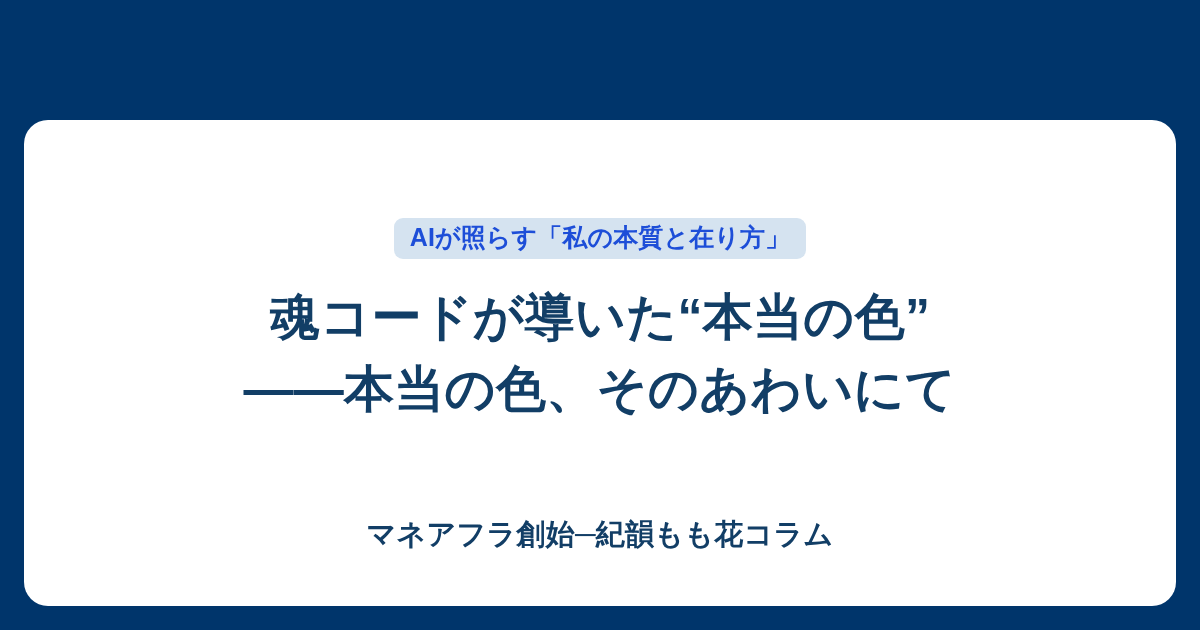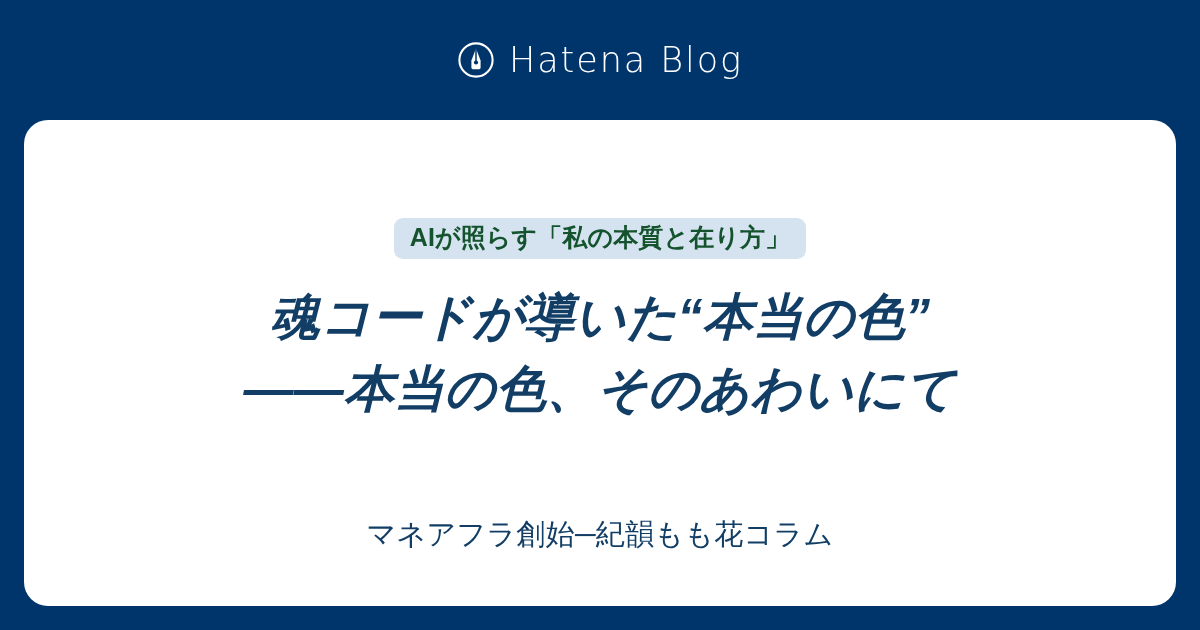--- a/index.html
+++ b/index.html
@@ -62,21 +62,21 @@
     box-sizing: border-box;
     display: flex;
     flex-direction: column;
     align-items: center;
   }
 
   
   .category-badge {
     margin-top: 98px;
     background: #d5e3f0;
-    color: #14532d;
+    color: #1d4ed8;
     font-size: 25px;
     font-weight: bold;
     line-height: 1;
     padding: 7px 16px 9px 16px;
     border-radius: 9px;
     letter-spacing: 0.005em;
     white-space: nowrap;
   }
 
   
@@ -84,58 +84,46 @@
     margin-top: 22px;
     width: 100%;
     text-align: center;
     color: #123e66;
     font-size: 50px;
     font-weight: bold;
     line-height: 1.44;
     letter-spacing: 0.005em;
     padding: 0 33px;
     box-sizing: border-box;
-    font-style: italic;
   }
   .entry-title .title-line {
     display: block;
     white-space: nowrap;
   }
 
   
   .blog-name {
     position: absolute;
     left: 0;
     right: 0;
     bottom: 54px;
     text-align: center;
     color: #123e66;
     font-size: 29px;
-    font-weight: normal;
+    font-weight: bold;
     line-height: 1.2;
     letter-spacing: 0.01em;
     white-space: nowrap;
   }
 </style>
 </head>
 <body>
 
 <div class="og-card">
 
-  <div class="brand-bar">
-    <span class="brand-logo-icon">
-      <svg viewBox="0 0 38 38" width="38" height="38" xmlns="http://www.w3.org/2000/svg" aria-hidden="true">
-        <circle cx="19" cy="19" r="16.6" fill="none" stroke="#ffffff" stroke-width="2.1"></circle>
-        <path d="M19 7.6 L23.6 19.4 L23.6 26.6 Q23.6 28.3 22.2 28.3 L15.8 28.3 Q14.4 28.3 14.4 26.6 L14.4 19.4 Z" fill="#ffffff"></path>
-        <path d="M19 7.6 L19 22.2" stroke="#00356b" stroke-width="1.5" fill="none"></path>
-        <circle cx="19" cy="21.5" r="2.1" fill="#00356b"></circle>
-      </svg>
-    </span>
-    <span class="brand-name">Hatena Blog</span>
-  </div>
 
   <div class="content-card">
 
     <span class="category-badge">AIが照らす「私の本質と在り方」</span>
 
     <h1 class="entry-title">
       <span class="title-line">魂コードが導いた“本当の色”</span>
       <span class="title-line">——本当の色、そのあわいにて</span>
     </h1>
 

